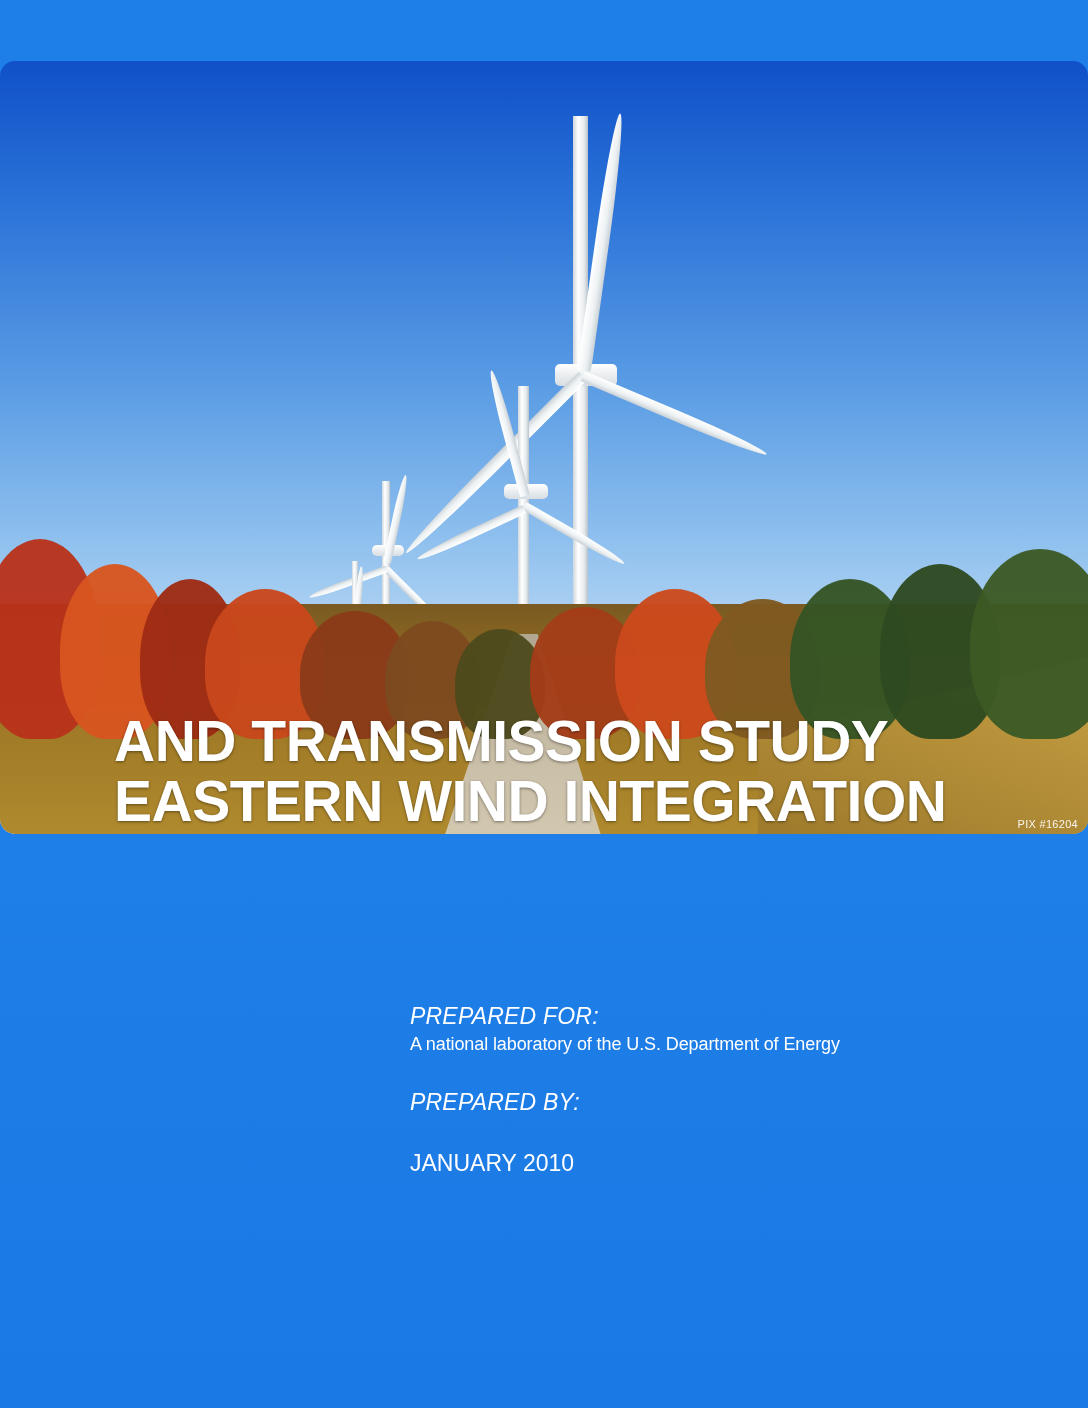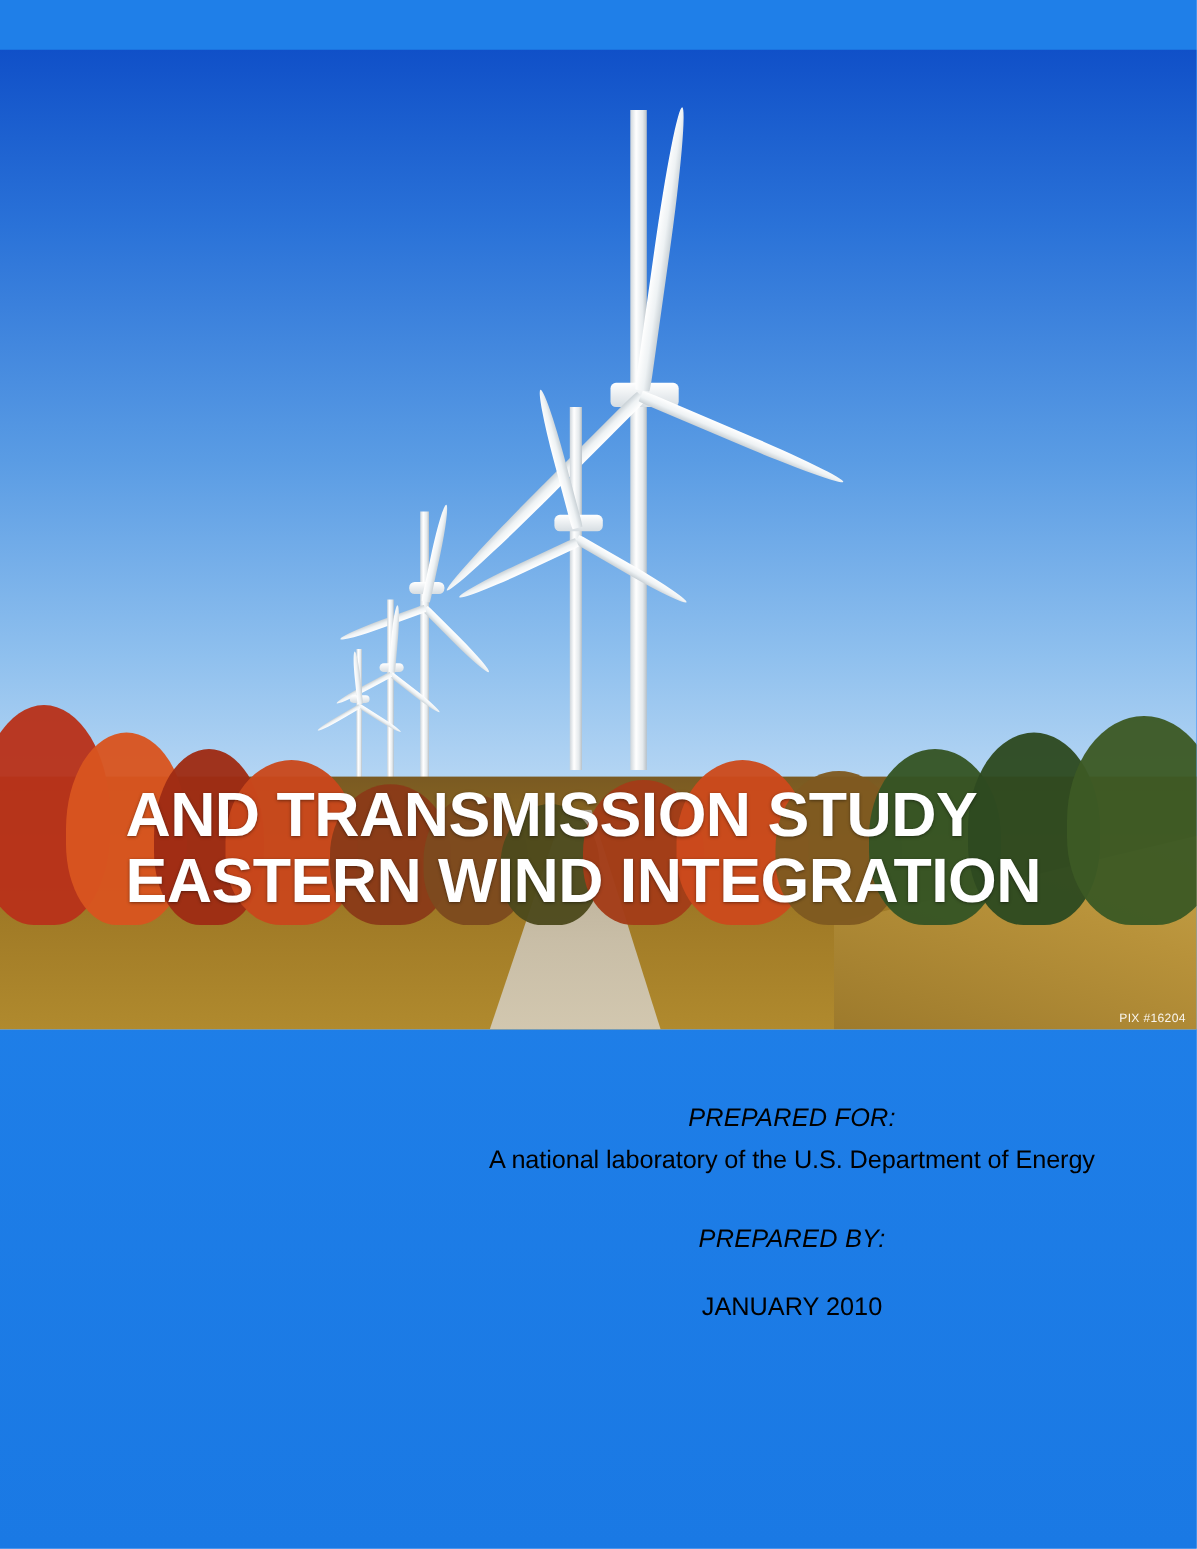--- a/index.html
+++ b/index.html
@@ -29,24 +29,25 @@
     top: 0;
     width: 1088px;
     height: 1408px;
     background: linear-gradient(180deg, #1f7fe8 0%, #1f7fe8 60%, #1a79e4 100%);
   }
 
   
   .photo {
     position: absolute;
     left: 0;
-    top: 45px;
-    width: 1088px;
-    height: 891px;
+    top: 61px;
+    width: 1088px;
+    height: 773px;
     overflow: hidden;
+    border-radius: 15px;
   }
 
   
   .sky {
     position: absolute;
     inset: 0;
     background: linear-gradient(180deg, #1050c8 0%, #2a72d8 18%, #5a9ce4 42%, #8fc0ee 62%, #b9d8f4 76%, #cfe4f6 84%, #dfecf8 100%);
   }
 
   
@@ -142,39 +143,38 @@
     text-shadow: 0 1px 3px rgba(0,0,0,.45);
     white-space: nowrap;
   }
 
   
   .credits {
     position: absolute;
     left: 410px;
     top: 1003px;
     width: 620px;
-    color: #000000;
-    text-align: center;
+    color: #ffffff;
   }
   .cred-head {
     font-style: italic;
     font-size: 23px;
     letter-spacing: .2px;
     margin: 0 0 4px 0;
     font-weight: normal;
   }
   .cred-bold {
     font-weight: bold;
     font-size: 23.5px;
     margin: 0 0 3px 0;
     letter-spacing: -0.1px;
   }
   .cred-sub {
-    font-size: 23px;
-    margin: 11px;
+    font-size: 18px;
+    margin: 0;
     letter-spacing: -0.1px;
   }
   .gap { height: 34px; }
   .gap-sm { height: 30px; }
   .cred-date {
     font-size: 23px;
     margin: 0;
   }
 </style>
 </head>

